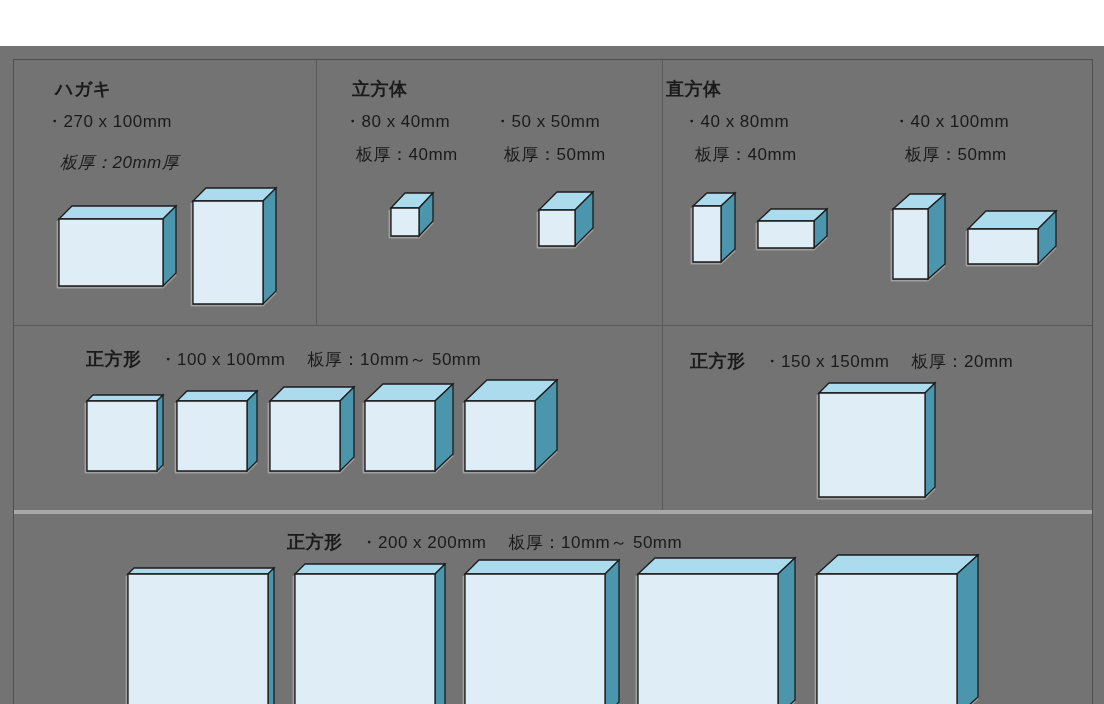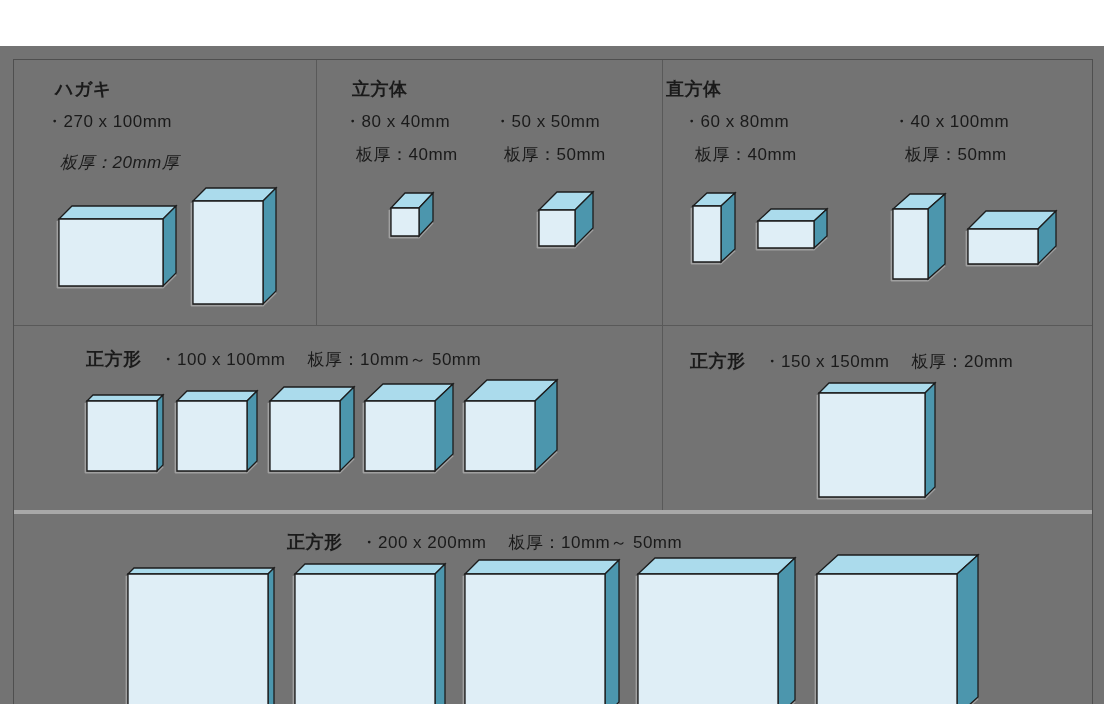--- a/index.html
+++ b/index.html
@@ -149,21 +149,21 @@
   <div class="txt" style="left:46px;top:65px;">・270 x 100mm</div>
   <div class="txt" style="left:60px;top:106px;font-style:italic;">板厚：20mm厚</div>
 
   <div class="txt ttl" style="left:352px;top:32px;">立方体</div>
   <div class="txt" style="left:344px;top:65px;">・80 x 40mm</div>
   <div class="txt" style="left:356px;top:98px;">板厚：40mm</div>
   <div class="txt" style="left:494px;top:65px;text-align:center;">・50 x 50mm</div>
   <div class="txt" style="left:504px;top:98px;">板厚：50mm</div>
 
   <div class="txt ttl" style="left:666px;top:32px;">直方体</div>
-  <div class="txt" style="left:683px;top:65px;">・60 x 80mm</div>
+  <div class="txt" style="left:683px;top:65px;">・40 x 80mm</div>
   <div class="txt" style="left:695px;top:98px;">板厚：40mm</div>
   <div class="txt" style="left:893px;top:65px;">・40 x 100mm</div>
   <div class="txt" style="left:905px;top:98px;">板厚：50mm</div>
 
   <div class="hdr" style="left:86px;top:301px;">
     <span class="ttl">正方形</span>
     <span class="sz">・100 x 100mm</span>
     <span>板厚：10mm～ 50mm</span>
   </div>
 

